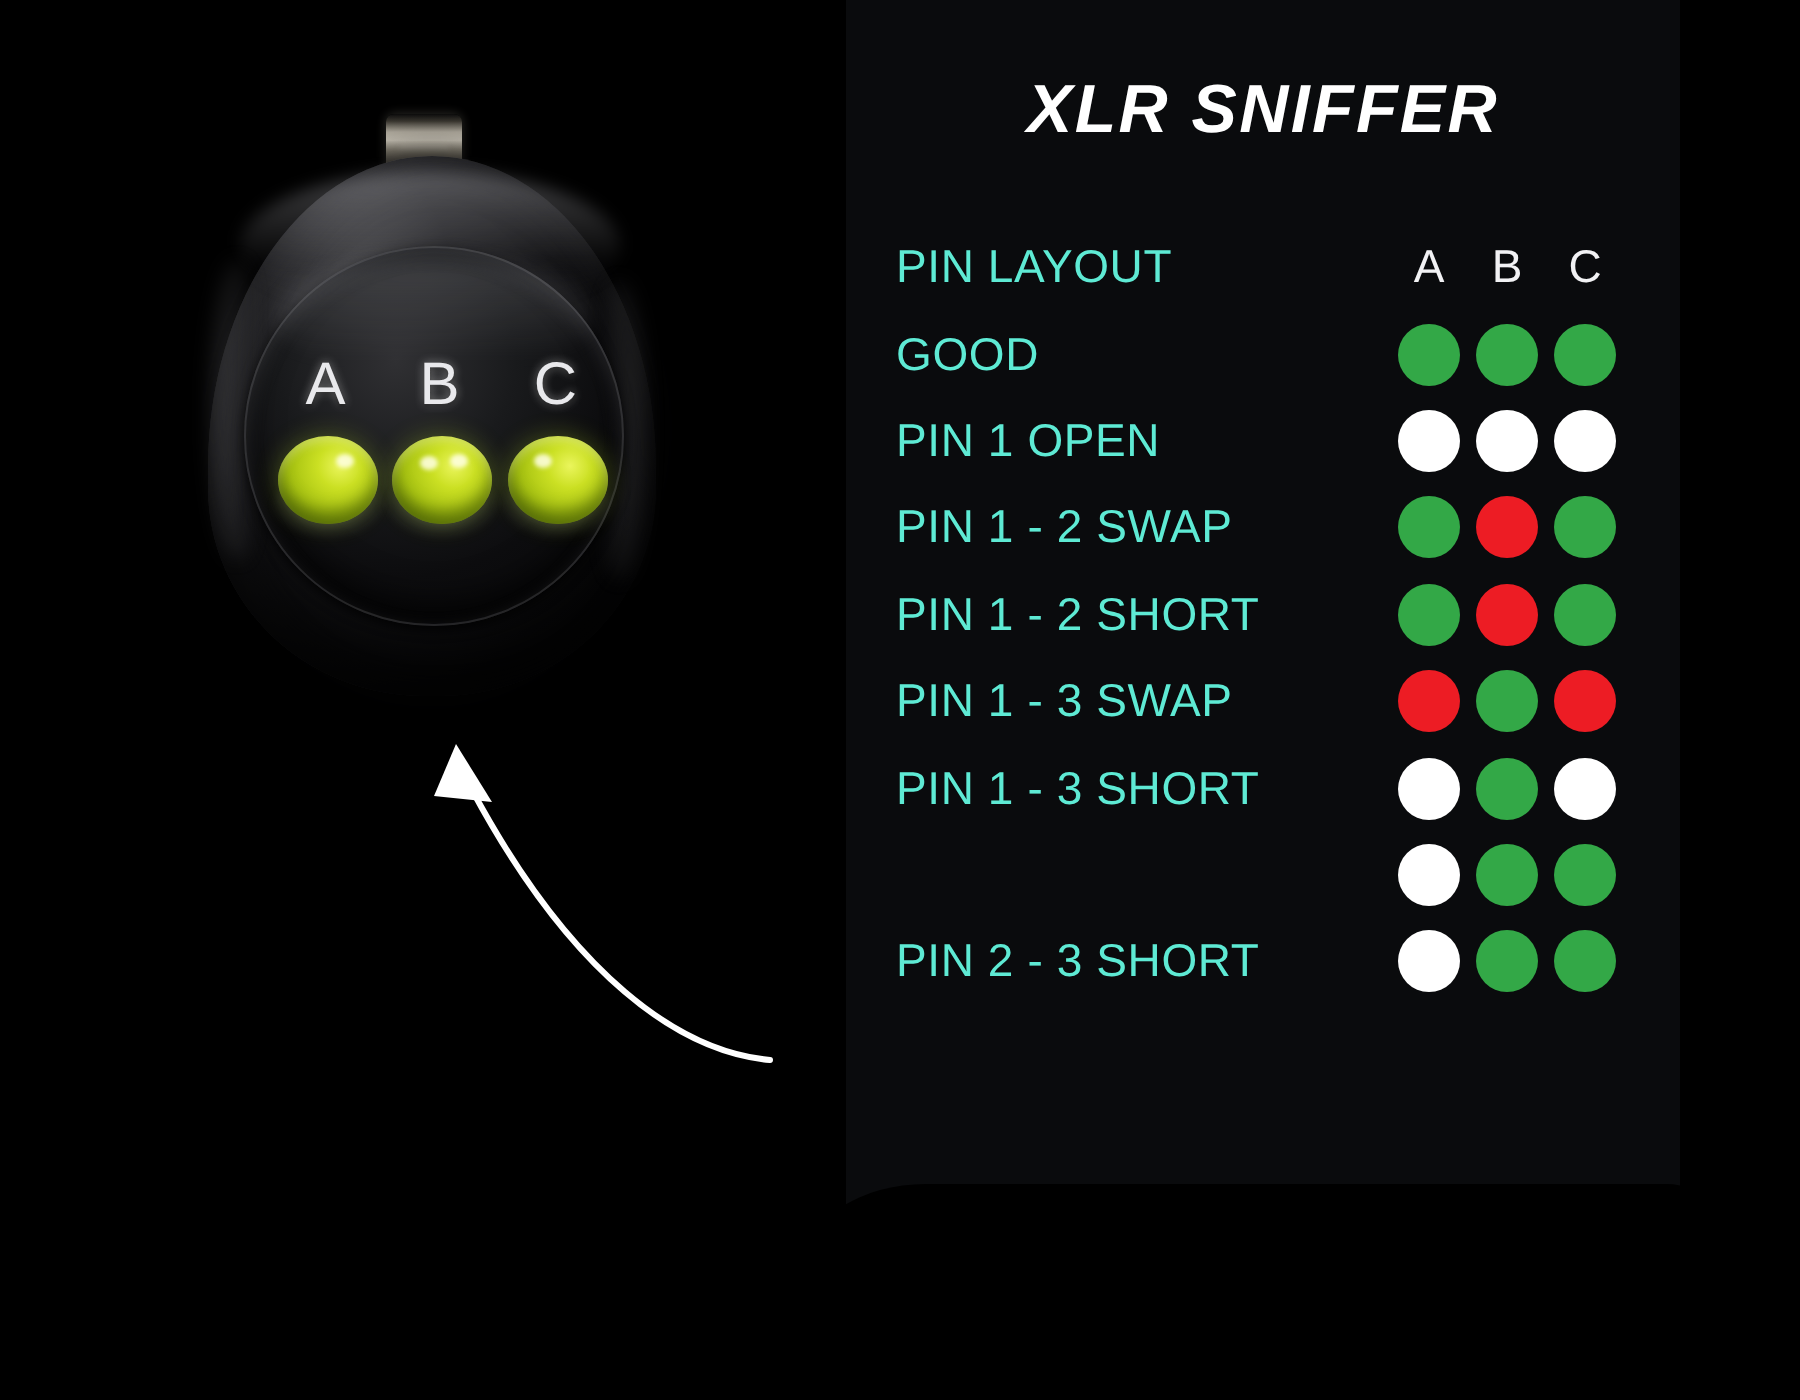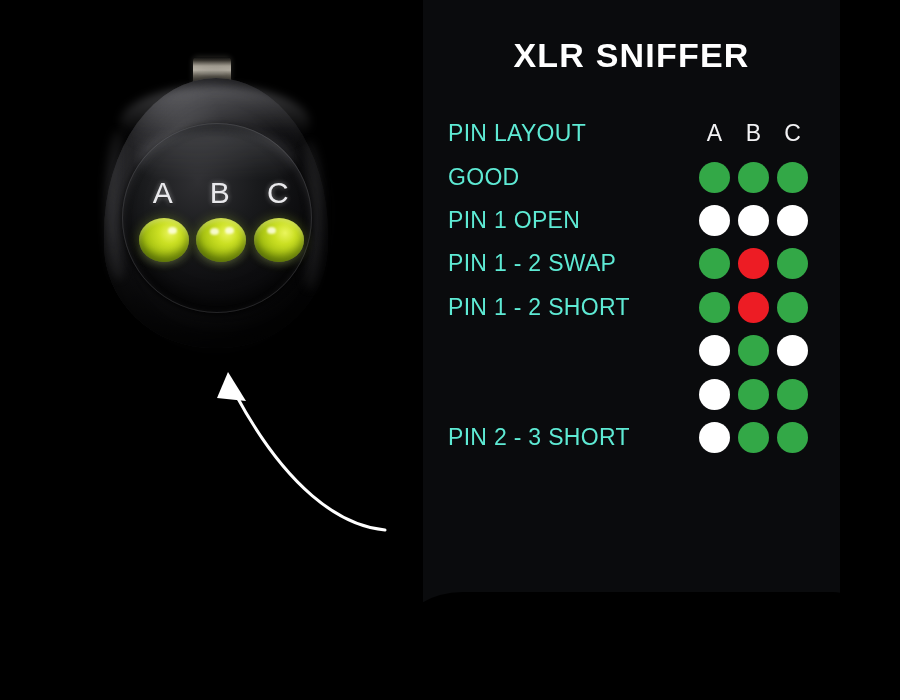--- a/index.html
+++ b/index.html
@@ -220,20 +220,21 @@
 
   #panel-title {
     position: absolute;
     left: 0; top: 36px;
     width: 417px;
     text-align: center;
     font-size: 34px;
     font-weight: 700;
     letter-spacing: 1.2px;
     color: #ffffff;
+    font-style: italic;
   }
 
   #legend-table {
     position: absolute;
     left: 0; top: 112px;
     width: 417px;
   }
   .legend-row {
     position: relative;
     height: 43.4px;
@@ -362,20 +363,29 @@
         </div>
         <div class="legend-row">
           <div class="row-label">PIN 1 - 2 SHORT</div>
           <div class="row-dots">
             <div class="dot green"></div>
             <div class="dot red"></div>
             <div class="dot green"></div>
           </div>
         </div>
         <div class="legend-row">
+          <div class="row-label">PIN 1 - 3 SWAP</div>
+          <div class="row-dots">
+            <div class="dot red"></div>
+            <div class="dot green"></div>
+            <div class="dot red"></div>
+          </div>
+        </div>
+        <div class="legend-row">
+          <div class="row-label">PIN 1 - 3 SHORT</div>
           <div class="row-dots">
             <div class="dot white"></div>
             <div class="dot green"></div>
             <div class="dot white"></div>
           </div>
         </div>
         <div class="legend-row">
           <div class="row-dots">
             <div class="dot white"></div>
             <div class="dot green"></div>

